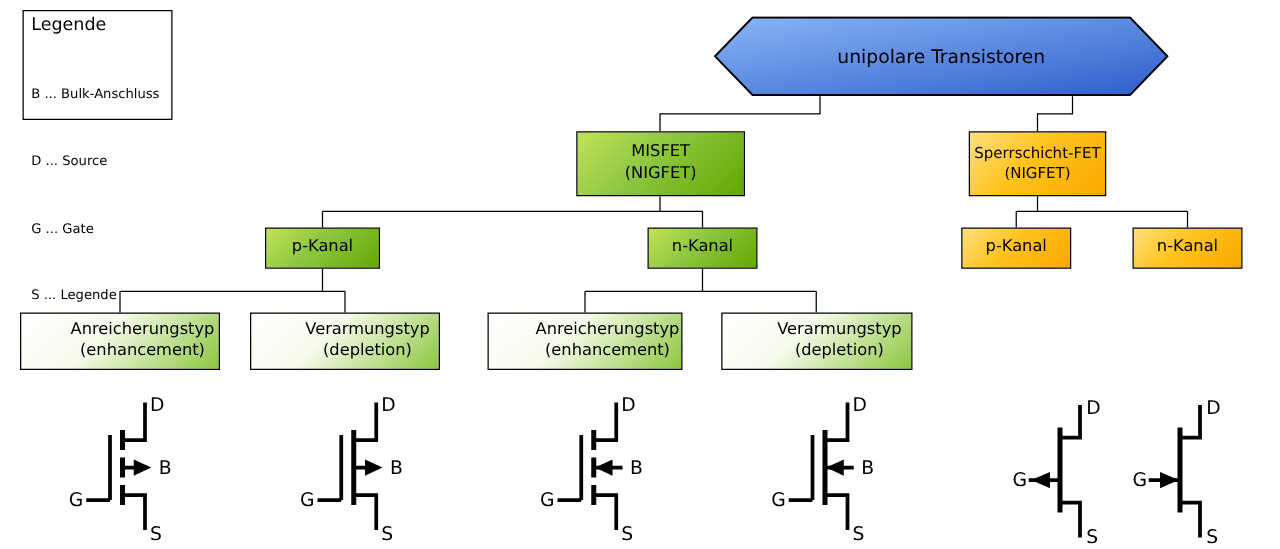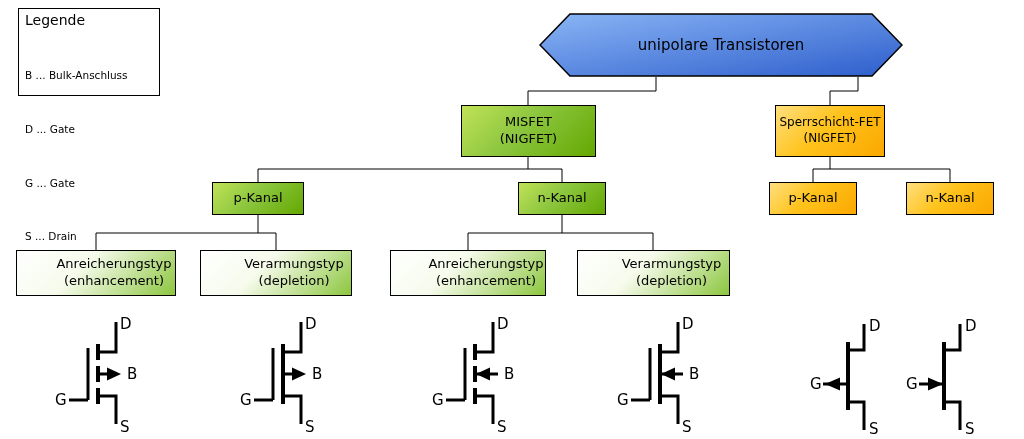--- a/index.html
+++ b/index.html
@@ -1,25 +1,25 @@
 <!DOCTYPE html>
 <html><head>
 <meta charset="utf-8">
 <style>
   html,body{margin:0;padding:0;background:#fff;}
   body{font-family:"DejaVu Sans","Liberation Sans",sans-serif;color:#000;}
   #stage{position:relative;width:1024px;height:439px;background:#fff;overflow:hidden;}
   svg.connectors{position:absolute;left:0;top:0;}
   .connectors path{stroke:#000;stroke-width:1;fill:none;}
 
-  .legend{position:absolute;left:18px;top:8px;width:142px;height:88px;background:#fff;border:1px solid #000;padding:3px 6px;box-sizing:border-box;}
+  .legend{position:absolute;left:18px;top:8px;width:120px;height:88px;background:#fff;border:1px solid #000;padding:3px 6px;box-sizing:border-box;}
   .legend-title{font-size:14px;margin-bottom:5px;}
   .legend-item{font-size:10.5px;line-height:1.22;margin-top:41px;}
 
-  .hex{position:absolute;left:539px;top:13px;width:364px;height:64px;}
+  .hex{position:absolute;left:571px;top:13px;width:364px;height:64px;}
   .hex-label{position:absolute;left:0;top:0;right:0;bottom:0;display:flex;align-items:center;justify-content:center;font-size:15px;}
 
   .box{position:absolute;border:1px solid #000;display:flex;flex-direction:column;align-items:center;justify-content:center;text-align:center;font-size:13px;line-height:1.3;box-sizing:border-box;}
   .box.green{background:linear-gradient(135deg,#c0e257 0%,#8cc63f 45%,#64a802 100%);}
   .box.orange{background:linear-gradient(135deg,#ffdf7e 0%,#ffc31c 45%,#faa800 100%);}
   .box.leaf{background:linear-gradient(135deg,#ffffff 0%,#f6fbec 40%,#8cc63f 100%);padding-left:36px;}
   .box.small{font-size:13px;text-align:center;}
   .box.sper{font-size:12px;}
 
   .tsym{position:absolute;}
@@ -39,23 +39,23 @@
     <path d="M858,77 L858,91 L830,91 L830,105"></path>
     <path d="M528,157 L528,169 M258,169 L562,169 M258,169 L258,182 M562,169 L562,182"></path>
     <path d="M830,157 L830,169 M813,169 L950,169 M813,169 L813,182 M950,169 L950,182"></path>
     <path d="M258,215 L258,233 M96,233 L276,233 M96,233 L96,250 M276,233 L276,250"></path>
     <path d="M562,215 L562,233 M468,233 L653,233 M468,233 L468,250 M653,233 L653,250"></path>
   </svg>
 
   <div class="legend">
     <div class="legend-title">Legende</div>
     <div class="legend-item">B ... Bulk-Anschluss</div>
-    <div class="legend-item">D ... Gate</div>
+    <div class="legend-item">D ... Source</div>
     <div class="legend-item">G ... Gate</div>
-    <div class="legend-item">S ... Drain</div>
+    <div class="legend-item">S ... Legende</div>
   </div>
 
   <div class="hex">
     <svg width="364" height="64" viewBox="0 0 364 64">
       <defs>
         <linearGradient id="gBlue" x1="0" y1="0" x2="1" y2="1">
           <stop offset="0" stop-color="#8ab5f5"></stop>
           <stop offset="1" stop-color="#2d5ecc"></stop>
         </linearGradient>
       </defs>

